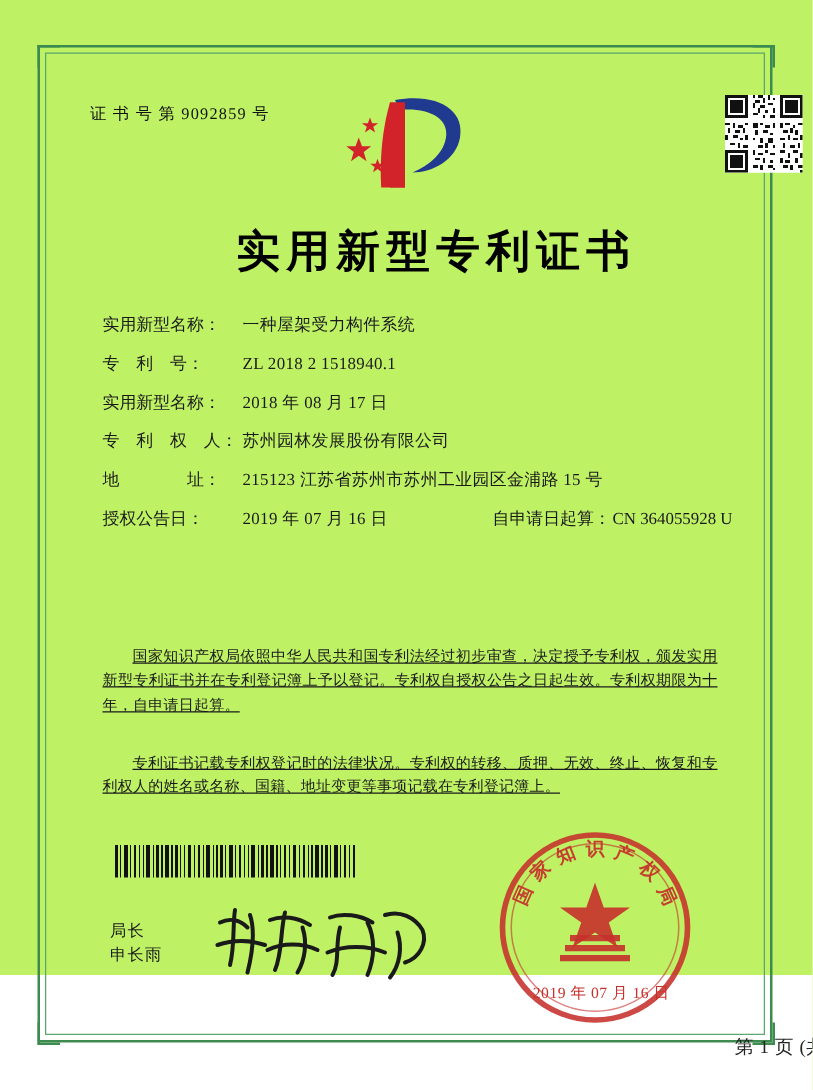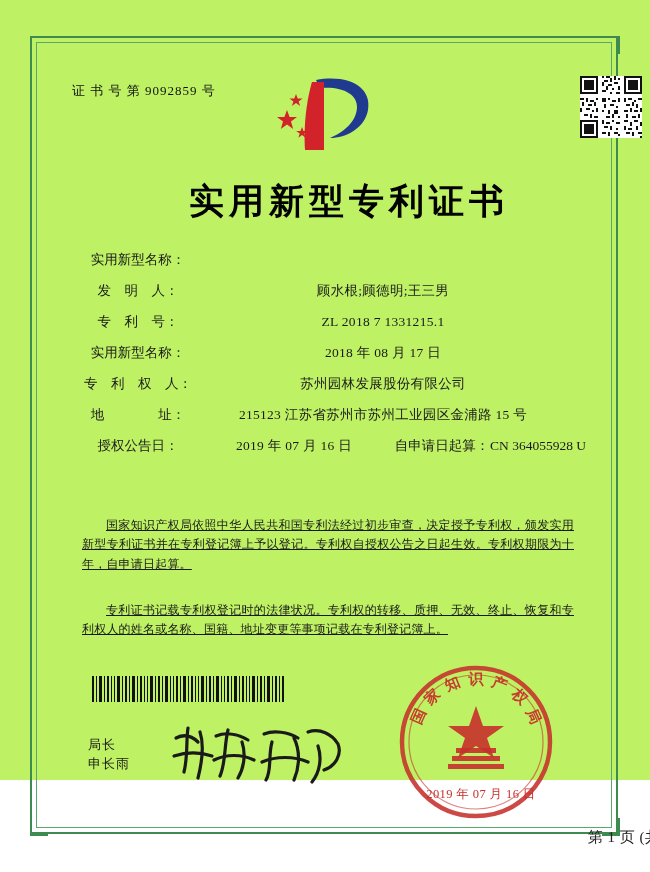--- a/index.html
+++ b/index.html
@@ -86,21 +86,20 @@
     font-family: "DejaVu Serif", serif;
     color: #000;
   }
 
   .fields {
     position: absolute;
     left: 82px; top: 253px;
     width: 490px;
     font-size: 13.5px;
     line-height: 1.0;
-    text-align: center;
   }
   .frow {
     display: flex;
     align-items: baseline;
     margin-bottom: 17.5px;
     white-space: nowrap;
   }
   .flabel {
     width: 112px;
     flex: 0 0 112px;
@@ -298,28 +297,25 @@
           <rect x="30" y="30" width="1" height="1"></rect>
       </g>
     </svg>
   </div>
 
   <div class="title">实用新型专利证书</div>
 
   <div class="fields">
     <div class="frow">
       <span class="flabel">实用新型名称：</span>
-    </div>
-    <div class="frow">
-      <span class="flabel">发　明　人：</span>
-      <span class="fvalue">顾水根;顾德明;王三男</span>
+      <span class="fvalue">一种屋架受力构件系统</span>
     </div>
     <div class="frow">
       <span class="flabel">专　利　号：</span>
-      <span class="fvalue">ZL 2018 7 1331215.1</span>
+      <span class="fvalue">ZL 2018 2 1518940.1</span>
     </div>
     <div class="frow">
       <span class="flabel">实用新型名称：</span>
       <span class="fvalue">2018 年 08 月 17 日</span>
     </div>
     <div class="frow">
       <span class="flabel">专　利　权　人：</span>
       <span class="fvalue">苏州园林发展股份有限公司</span>
     </div>
     <div class="frow">

